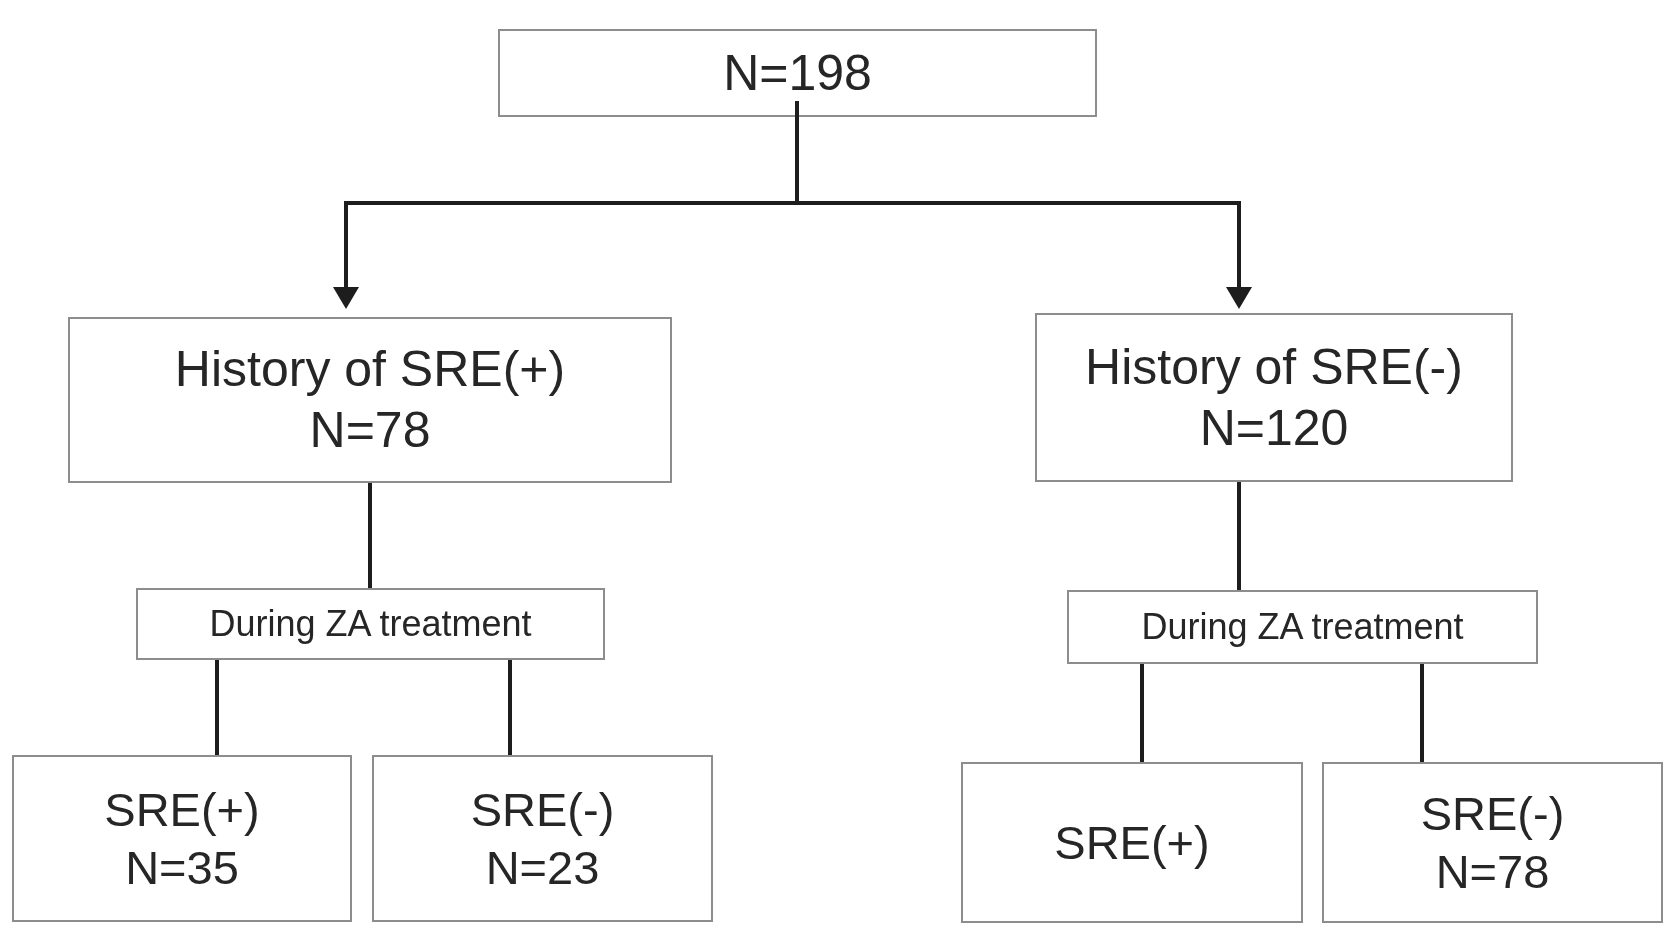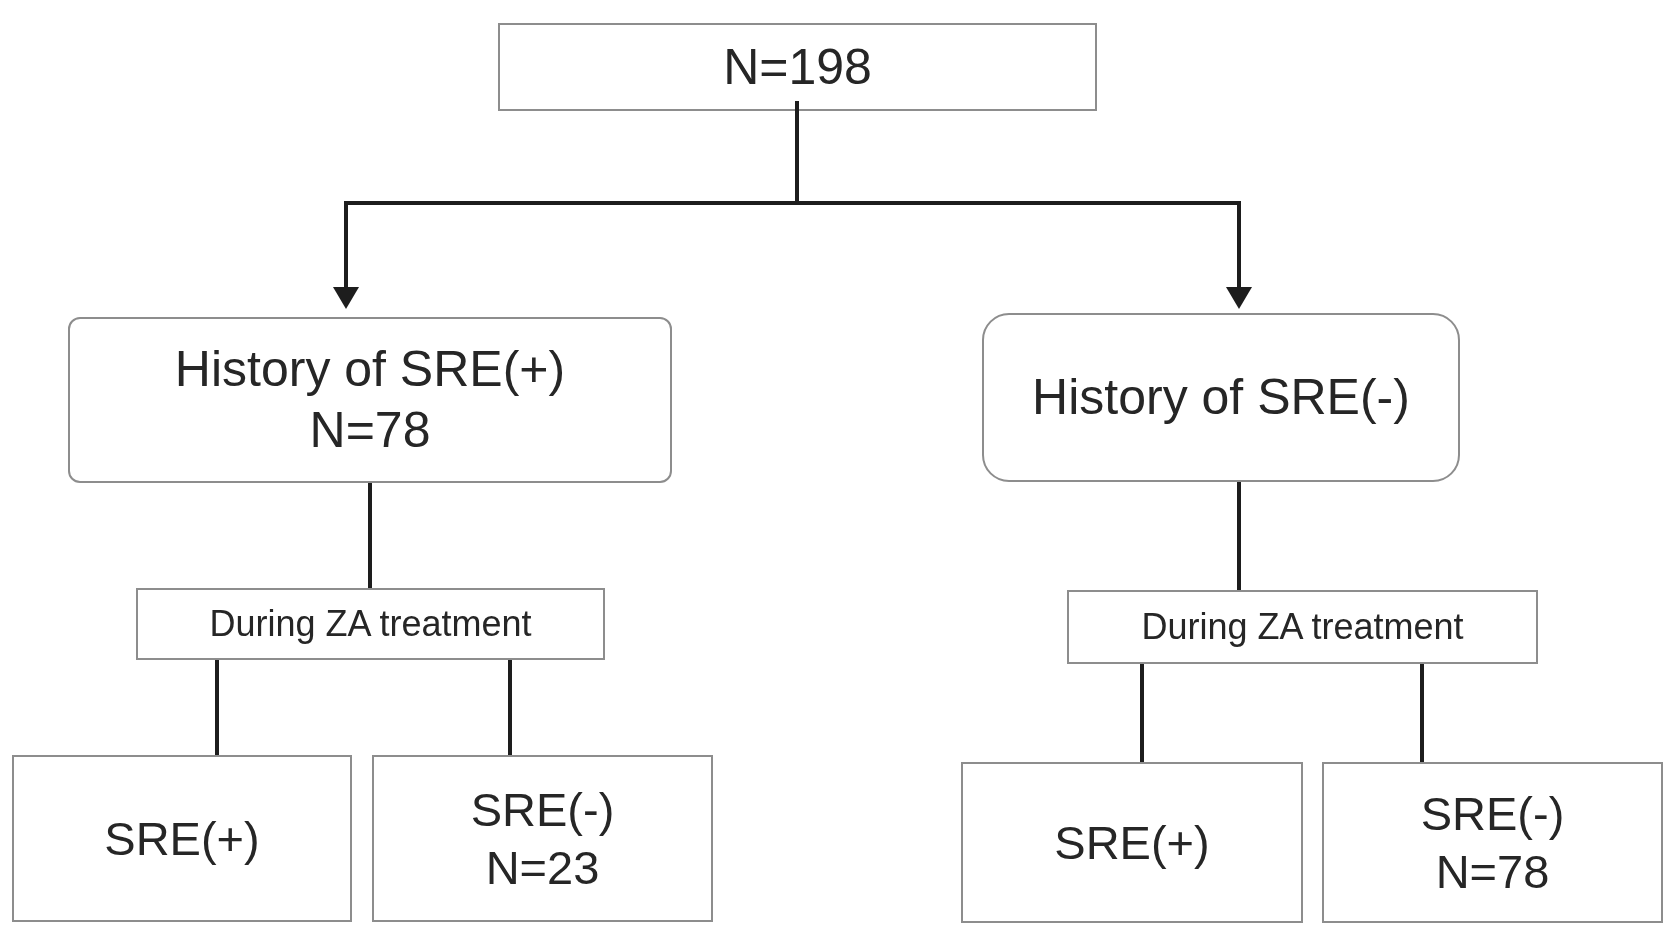--- a/index.html
+++ b/index.html
@@ -30,36 +30,34 @@
     color: #262626;
   }
   .node .line1,
   .node .line2 {
     display: block;
     white-space: nowrap;
   }
 
   
   #node-root {
-    left: 498px;  top: 23px;
+    left: 498px;  top: 29px;
     width: 599px; height: 88px;
     font-size: 50px;
     text-align: right;
   }
   #node-hist-pos {
     left: 68px;   top: 317px;
     width: 604px; height: 166px;
     font-size: 50px;
-    border-radius: 12px;
   }
   #node-hist-neg {
-    left: 982px; top: 313px;
+    left: 1035px; top: 313px;
     width: 478px; height: 169px;
     font-size: 50px;
-    border-radius: 27px;
   }
   #node-za-left {
     left: 136px;  top: 588px;
     width: 469px; height: 72px;
     font-size: 36px;
   }
   #node-za-right {
     left: 1067px; top: 590px;
     width: 471px; height: 74px;
     font-size: 36px;
@@ -132,40 +130,42 @@
   <div class="arrowhead" id="arrow-left"></div>
   <div class="arrowhead" id="arrow-right"></div>
 
   <div class="node" id="node-hist-pos">
     <span class="line1">History of SRE(+)</span>
     <span class="line2">N=78</span>
   </div>
 
   <div class="node" id="node-hist-neg">
     <span class="line1">History of SRE(-)</span>
+    <span class="line2">N=120</span>
   </div>
 
   <div class="conn v" id="conn-hist-pos-stem"></div>
   <div class="conn v" id="conn-hist-neg-stem"></div>
 
   <div class="node" id="node-za-left">
     <span class="line1">During ZA treatment</span>
   </div>
 
   <div class="node" id="node-za-right">
     <span class="line1">During ZA treatment</span>
   </div>
 
   <div class="conn v" id="conn-za-left-a"></div>
   <div class="conn v" id="conn-za-left-b"></div>
   <div class="conn v" id="conn-za-right-a"></div>
   <div class="conn v" id="conn-za-right-b"></div>
 
   <div class="node" id="node-sre-pos-35">
     <span class="line1">SRE(+)</span>
+    <span class="line2">N=35</span>
   </div>
 
   <div class="node" id="node-sre-neg-43">
     <span class="line1">SRE(-)</span>
     <span class="line2">N=23</span>
   </div>
 
   <div class="node" id="node-sre-pos-42">
     <span class="line1">SRE(+)</span>
   </div>

